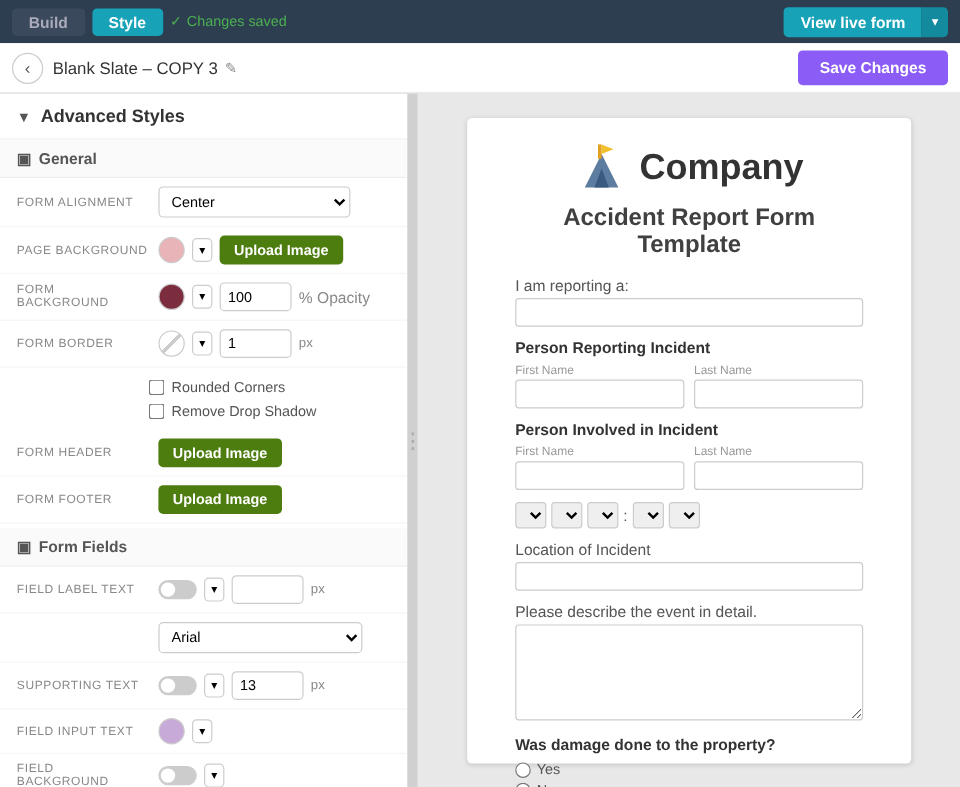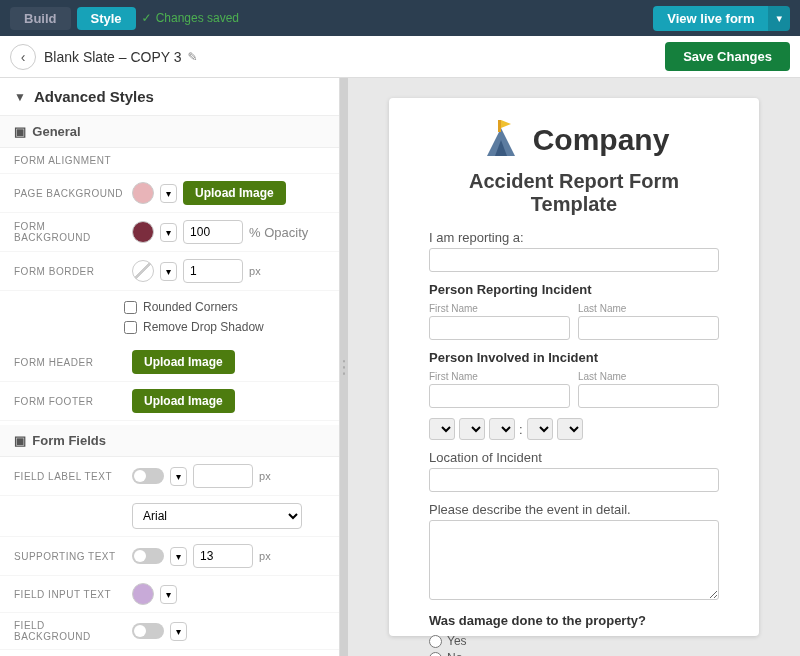--- a/index.html
+++ b/index.html
@@ -35,21 +35,21 @@
     }
     .second-bar-left { display: flex; align-items: center; gap: 8px; }
     .back-btn {
       background: #fff; border: 1px solid #ccc; border-radius: 50%;
       width: 26px; height: 26px; cursor: pointer; font-size: 14px; color: #555;
       display: flex; align-items: center; justify-content: center;
     }
     .form-title { font-size: 14px; color: #333; font-weight: 500; display: flex; align-items: center; gap: 6px; }
     .edit-icon { color: #888; font-size: 12px; cursor: pointer; }
     .save-changes-btn {
-      background: #15803d; color: #fff; border: none; padding: 7px 18px;
+      background: #8b5cf6; color: #fff; border: none; padding: 7px 18px;
       border-radius: 4px; cursor: pointer; font-size: 13px; font-weight: 600;
     }
 
     
     .main-layout { display: flex; height: calc(656px - 78px); }
 
     
     .left-panel {
       width: 340px; min-width: 340px; background: #fff;
       border-right: 1px solid #ddd; overflow-y: auto; position: relative;
@@ -220,20 +220,27 @@
       <span>Advanced Styles</span>
     </div>
 
     <div class="sub-header">
       <span>▣</span>
       <span>General</span>
     </div>
 
     <div class="form-row">
       <div class="form-row-label">FORM ALIGNMENT</div>
+      <div class="form-row-controls">
+        <select class="styled-select" style="width:160px">
+          <option>Center</option>
+          <option>Left</option>
+          <option>Right</option>
+        </select>
+      </div>
     </div>
 
     <div class="form-row">
       <div class="form-row-label">PAGE BACKGROUND</div>
       <div class="form-row-controls">
         <div class="color-swatch color-pink"></div>
         <button class="color-dropdown-btn">▾</button>
         <button class="upload-image-btn">Upload Image</button>
       </div>
     </div>

